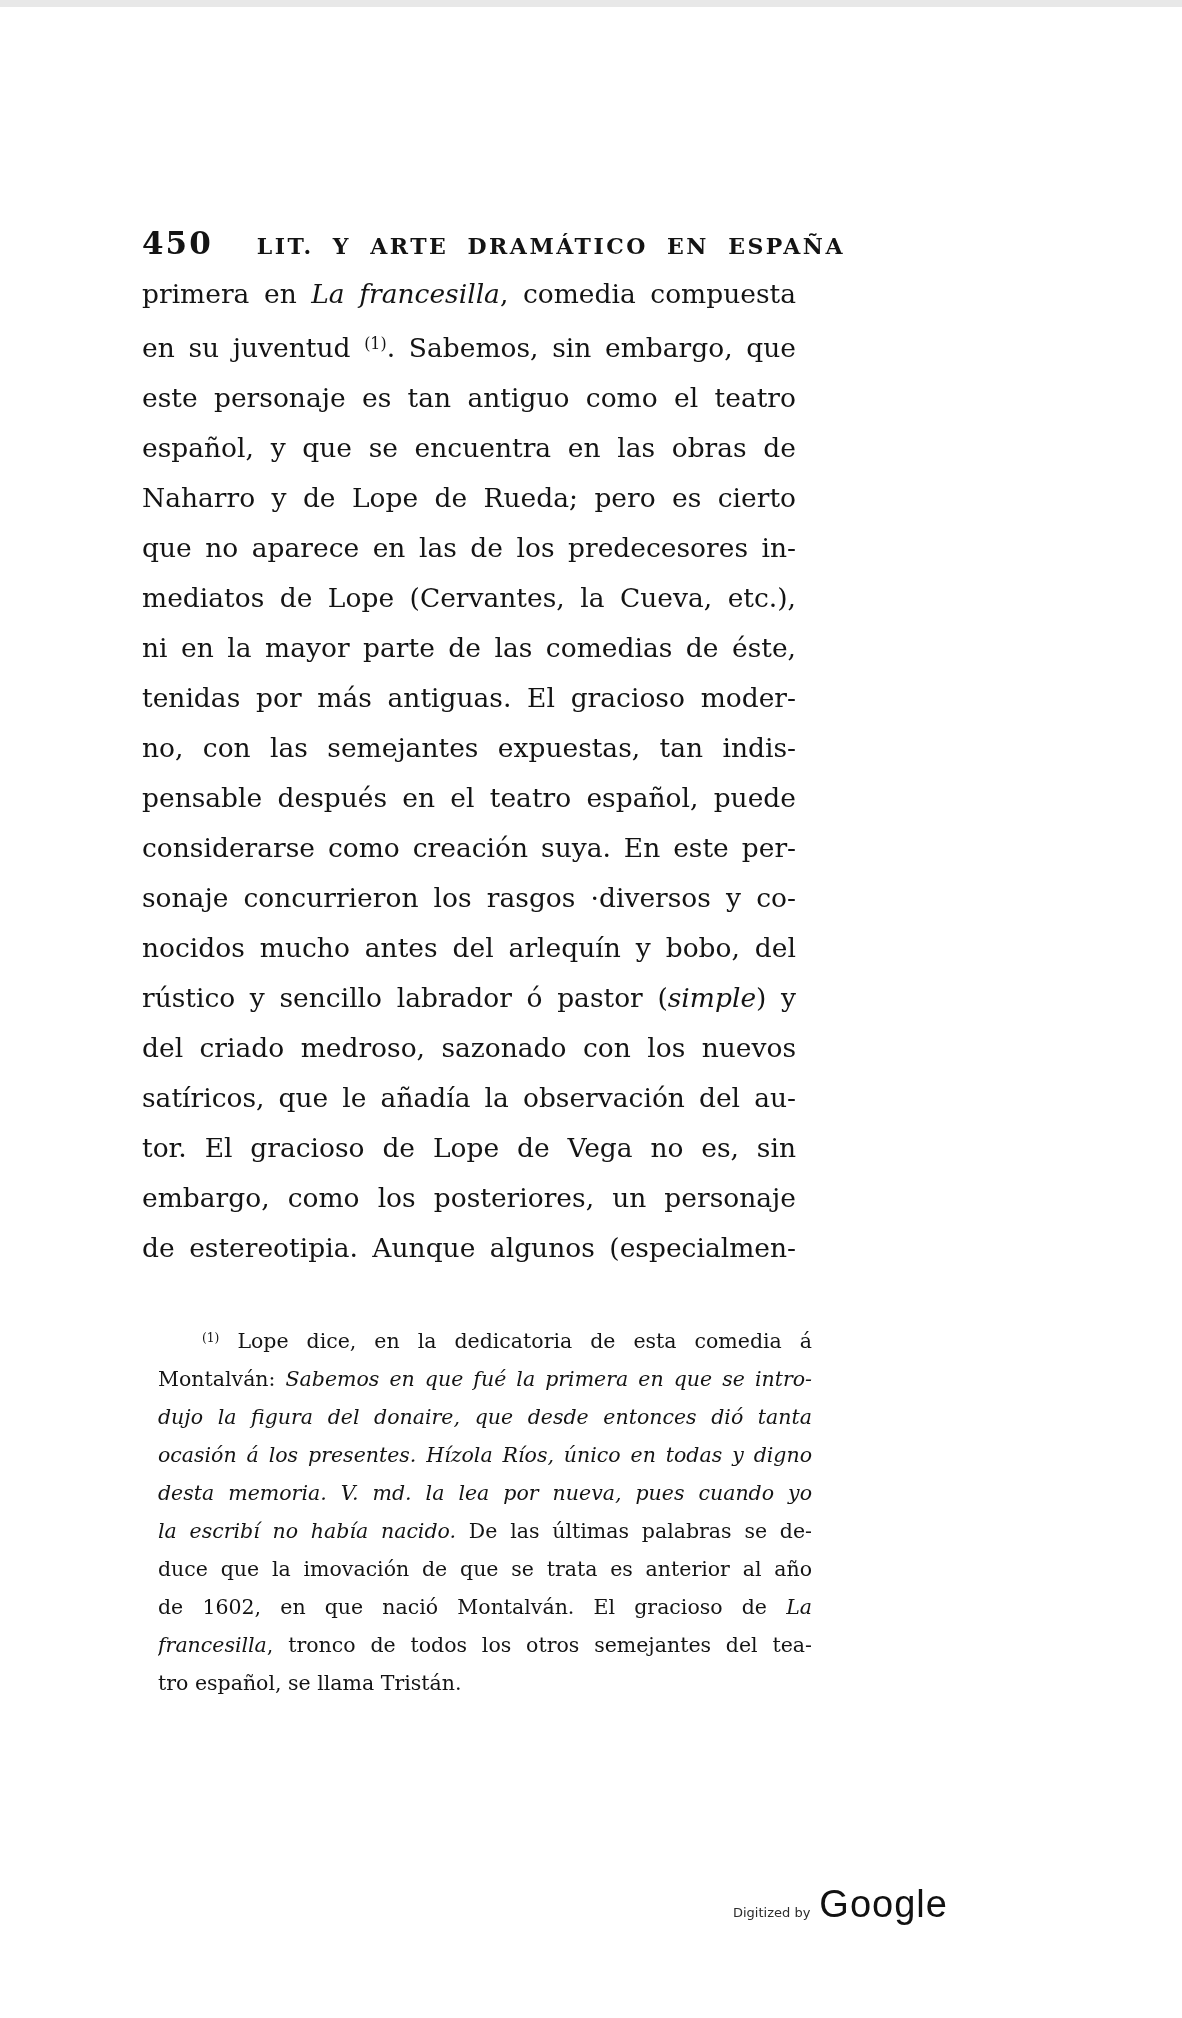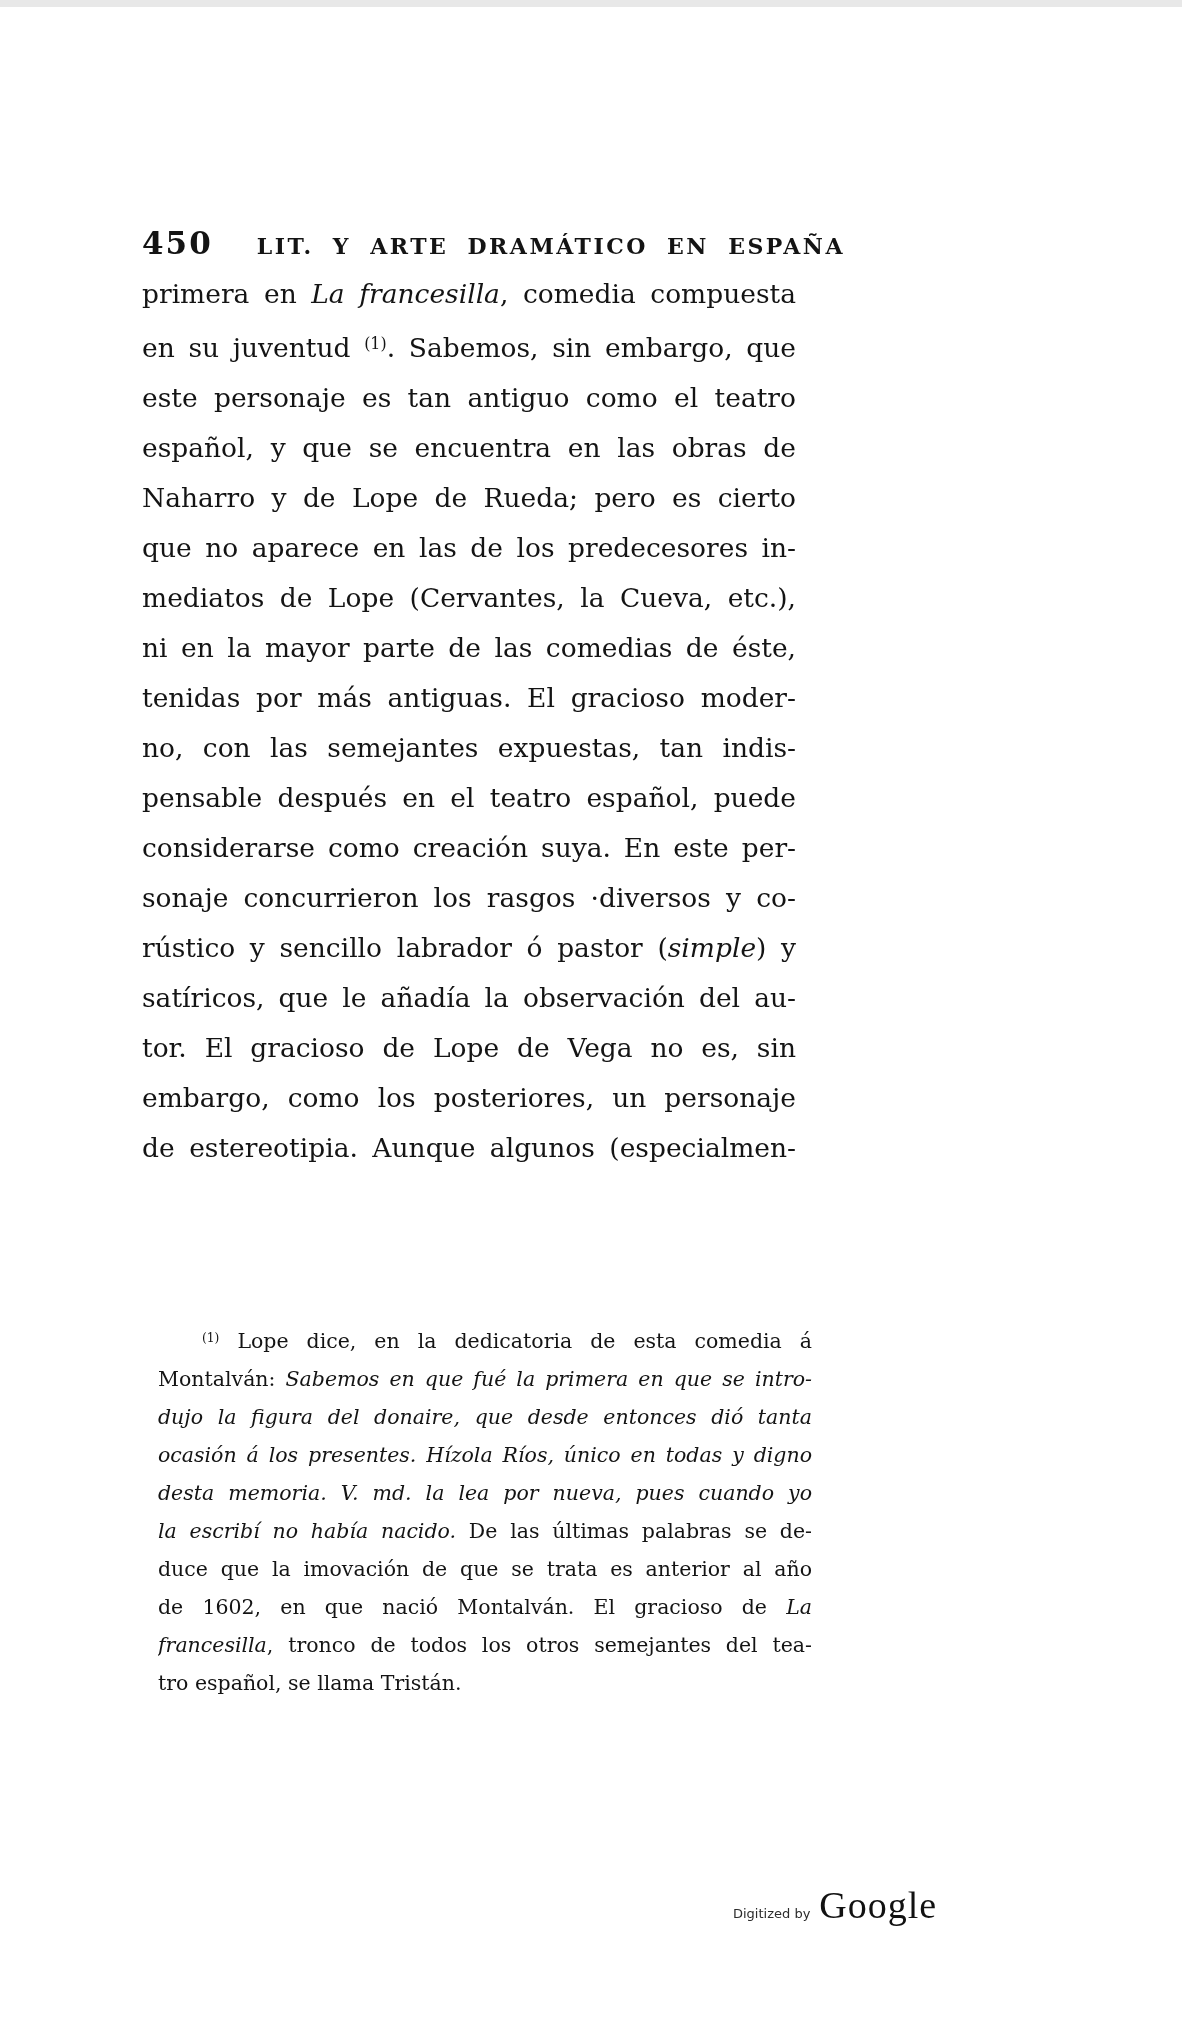--- a/index.html
+++ b/index.html
@@ -70,21 +70,21 @@
     display: flex;
     align-items: baseline;
   }
   .digitized-by-label {
     font-family: "DejaVu Sans", "Liberation Sans", sans-serif;
     font-size: 13px;
     color: #2b2b2b;
   }
   .google-logo {
     margin-left: 9px;
-    font-family: Liberation Serif, serif;
+    font-family: Liberation Sans, sans-serif;
     font-size: 38px;
     letter-spacing: 1px;
     color: #111111;
   }
 </style>
 </head>
 <body>
 
 <div class="page">
 
@@ -100,21 +100,23 @@
       <div class="line"><span>español, y que se encuentra en las obras de</span></div>
       <div class="line"><span>Naharro y de Lope de Rueda; pero es cierto</span></div>
       <div class="line"><span>que no aparece en las de los predecesores in-</span></div>
       <div class="line"><span>mediatos de Lope (Cervantes, la Cueva, etc.),</span></div>
       <div class="line"><span>ni en la mayor parte de las comedias de éste,</span></div>
       <div class="line"><span>tenidas por más antiguas. El gracioso moder-</span></div>
       <div class="line"><span>no, con las semejantes expuestas, tan indis-</span></div>
       <div class="line"><span>pensable después en el teatro español, puede</span></div>
       <div class="line"><span>considerarse como creación suya. En este per-</span></div>
       <div class="line"><span>sonaje concurrieron los rasgos ·diversos y co-</span></div>
+      <div class="line"><span>nocidos mucho antes del arlequín y bobo, del</span></div>
       <div class="line"><span>rústico y sencillo labrador ó pastor (</span><span class="i">simple</span><span>) y</span></div>
+      <div class="line"><span>del criado medroso, sazonado con los nuevos</span></div>
       <div class="line"><span>satíricos, que le añadía la observación del au-</span></div>
       <div class="line"><span>tor. El gracioso de Lope de Vega no es, sin</span></div>
       <div class="line"><span>embargo, como los posteriores, un personaje</span></div>
       <div class="line"><span>de estereotipia. Aunque algunos (especialmen-</span></div>
     </div>
 
   <div class="footnote-text">
       <div class="line indent"><span class="sup">(1)</span><span> Lope dice, en la dedicatoria de esta comedia á</span></div>
       <div class="line"><span>Montalván: </span><span class="i">Sabemos en que fué la primera en que se intro-</span></div>
       <div class="line"><span class="i">dujo la figura del donaire, que desde entonces dió tanta</span></div>

